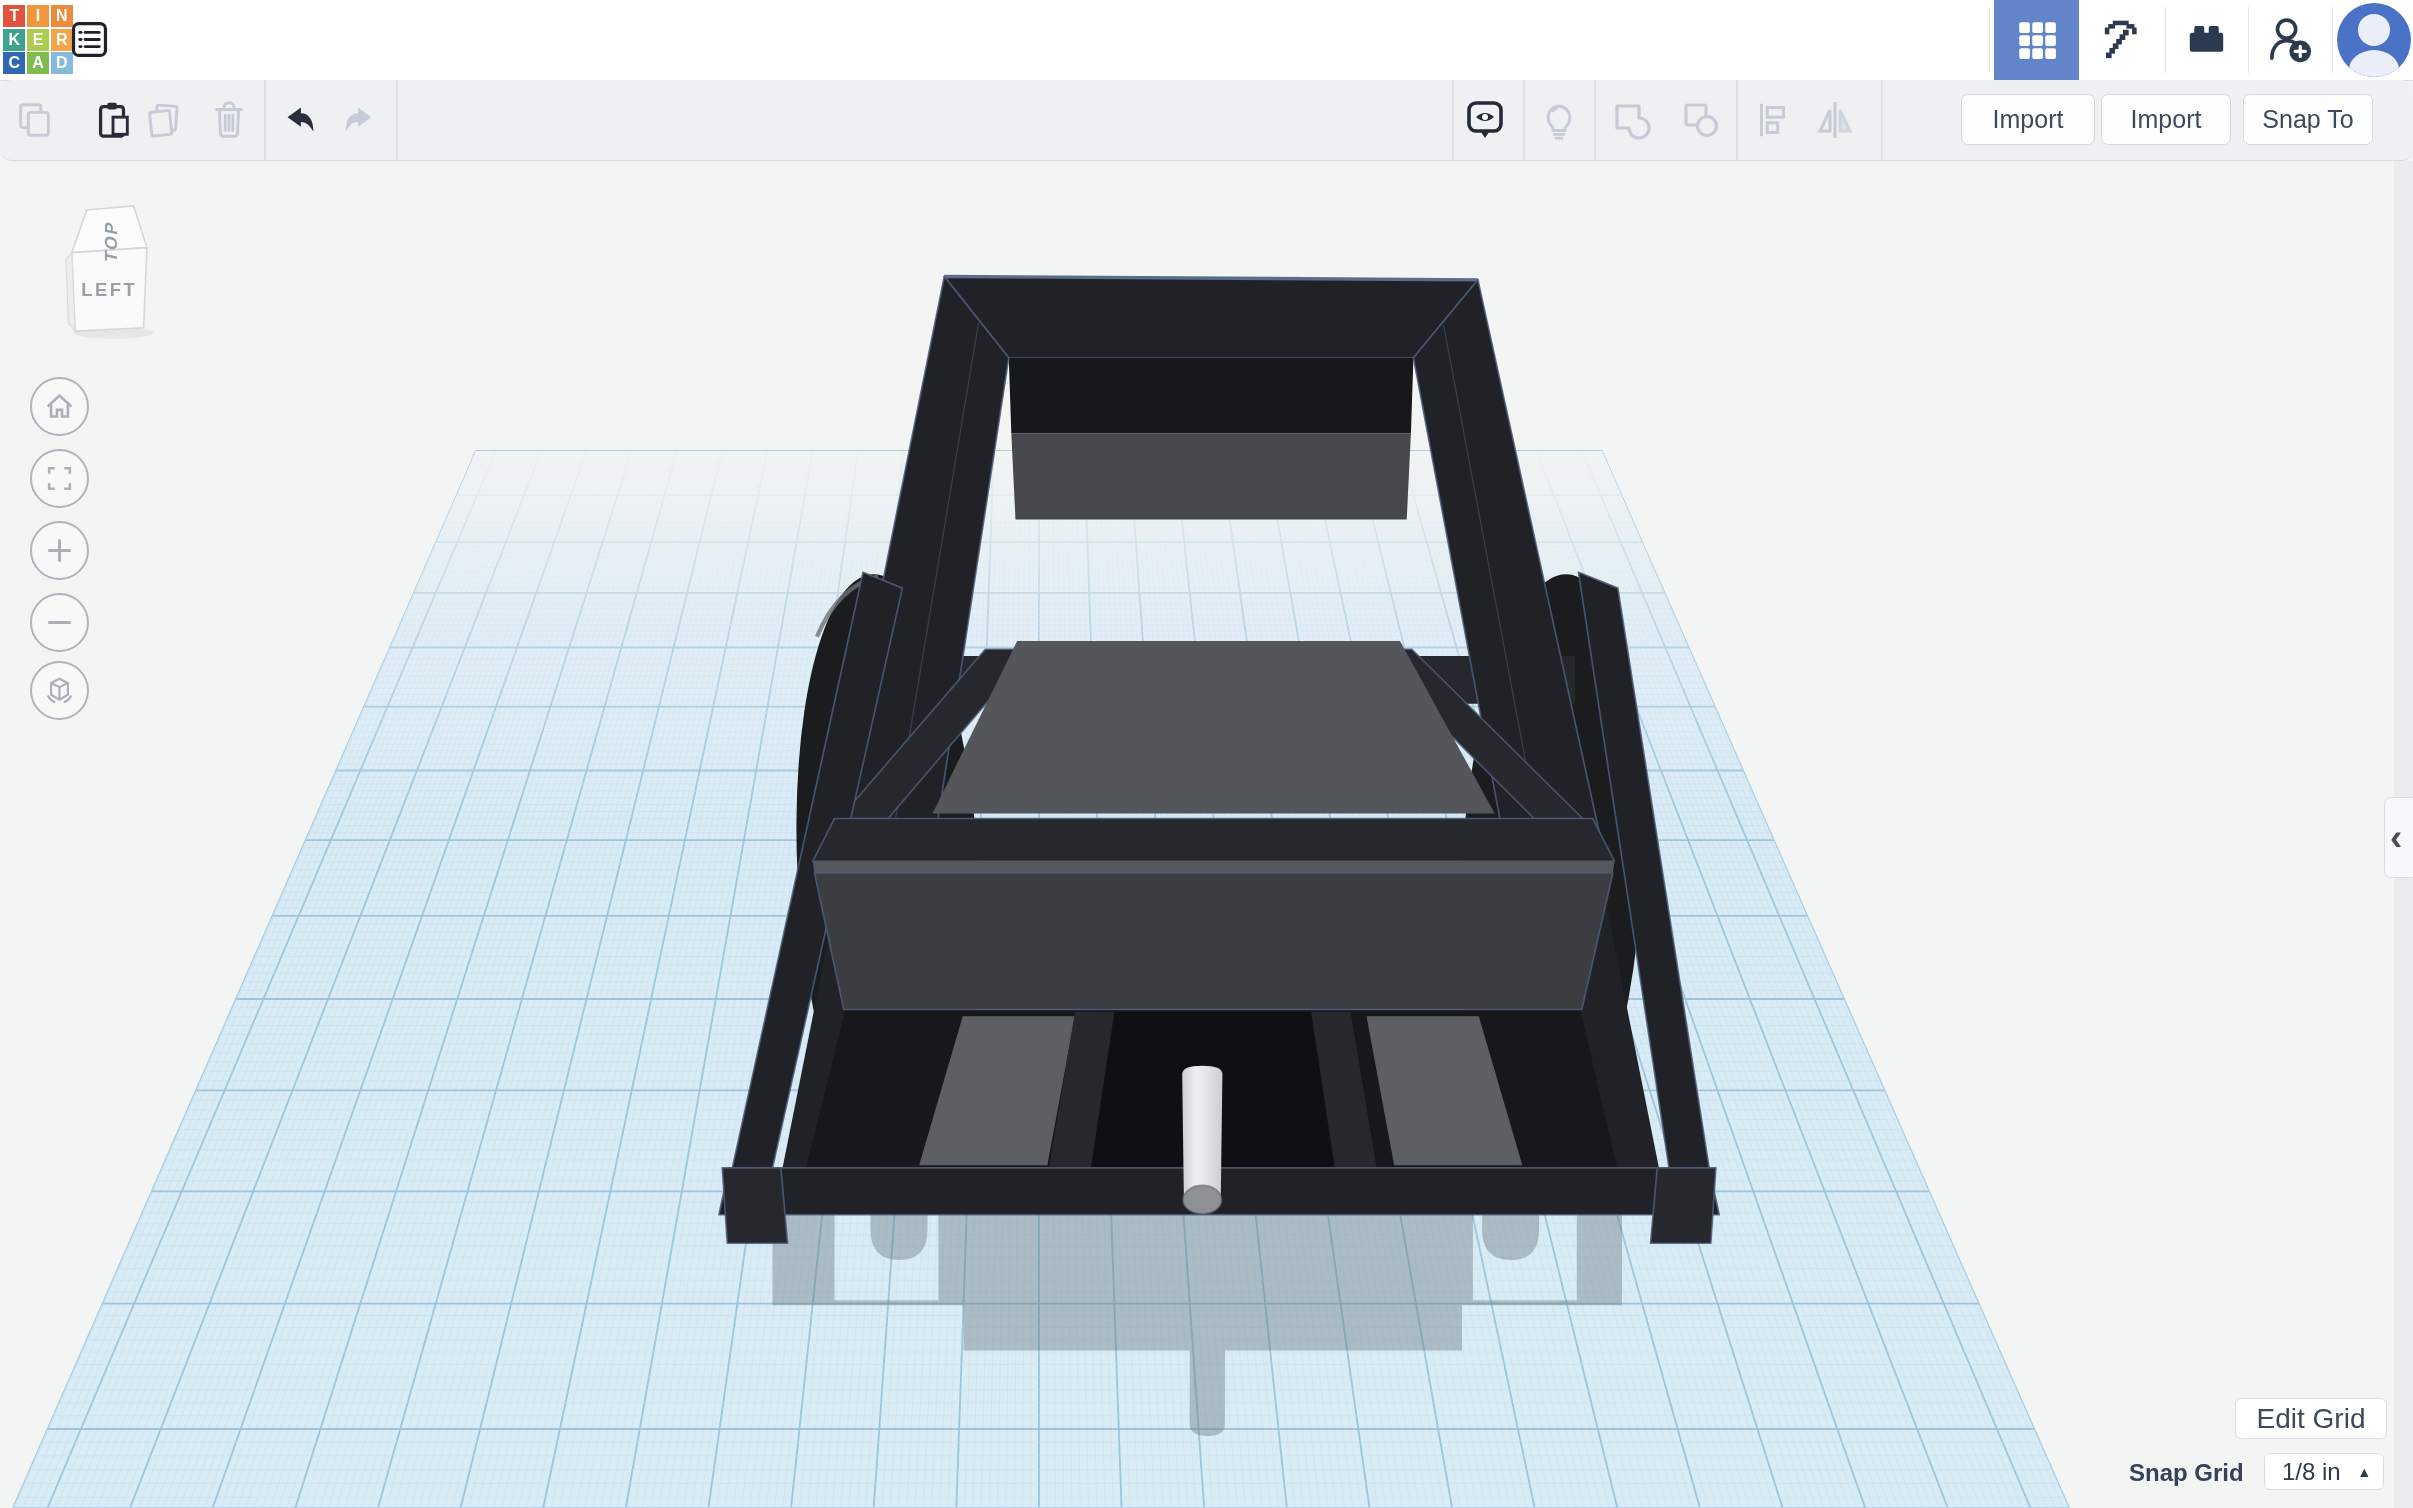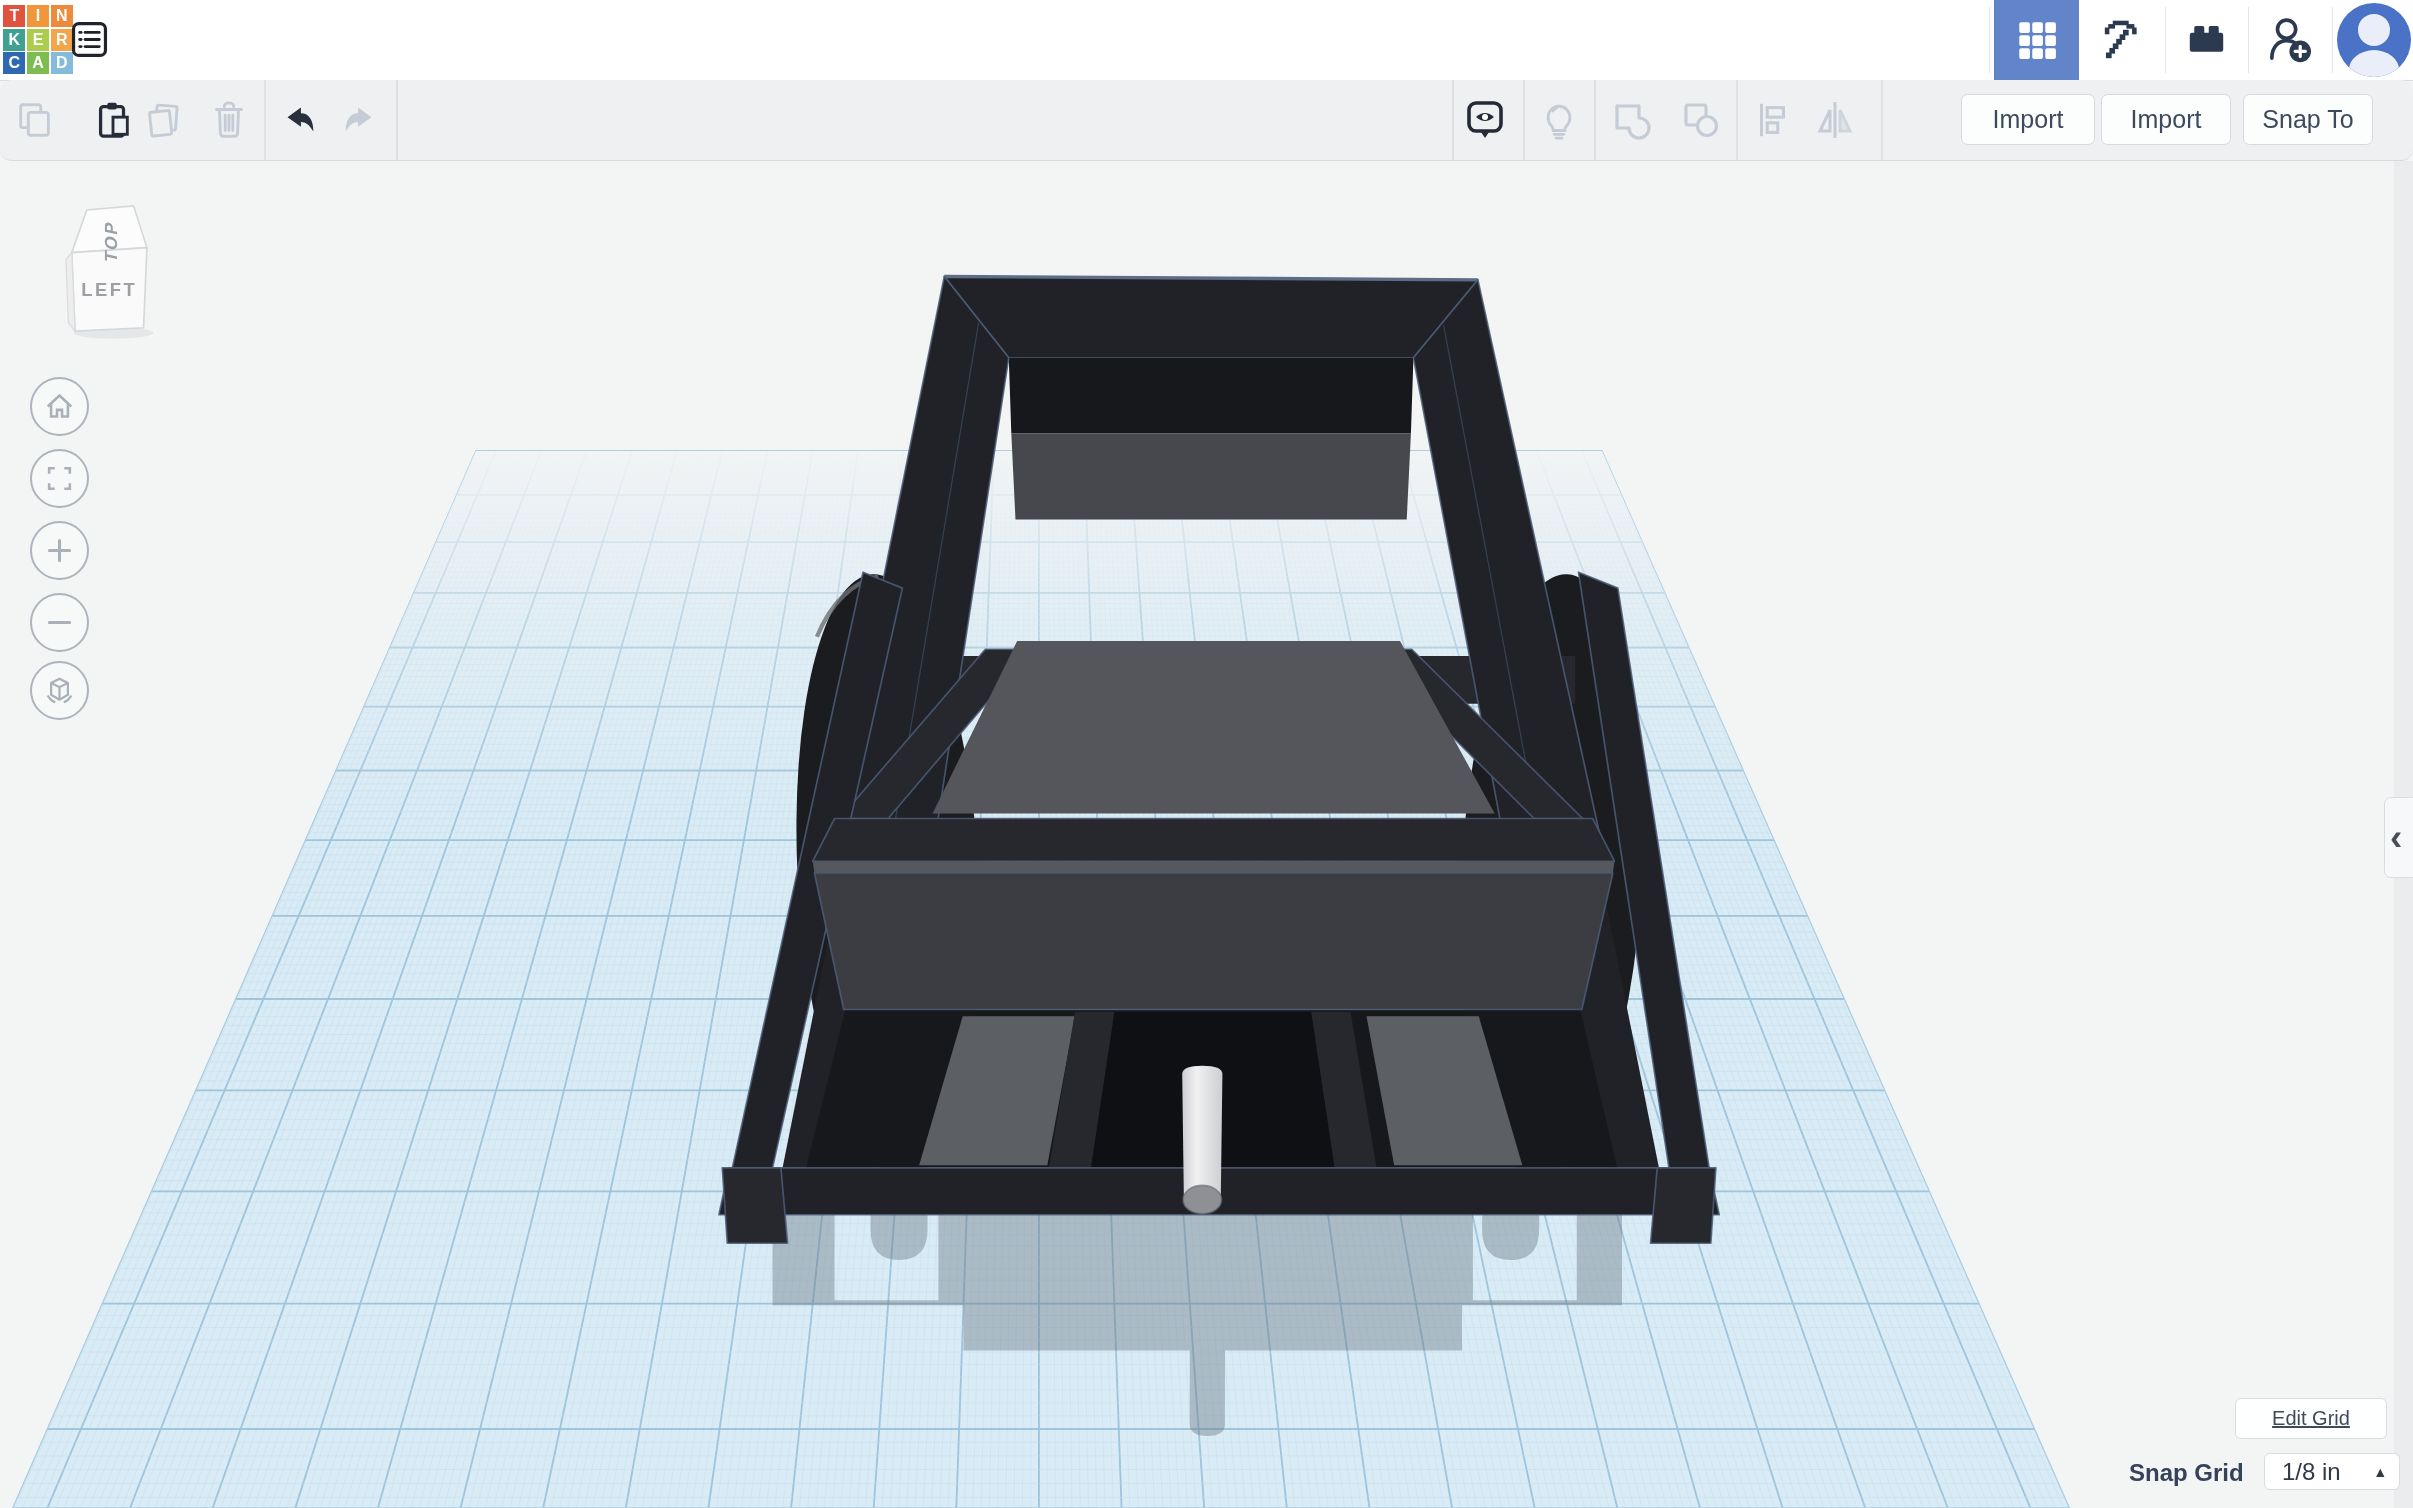--- a/index.html
+++ b/index.html
@@ -35,25 +35,25 @@
   #viewport{position:absolute;left:0;top:0;width:2413px;height:1508px;z-index:1;}
   #viewcube{position:absolute;left:40px;top:189px;z-index:20;cursor:pointer;}
   .navbtn{position:absolute;left:30px;width:55px;height:55px;border:2.5px solid #adb4bc;
     border-radius:50%;background:rgba(250,251,251,.55);z-index:20;display:flex;
     align-items:center;justify-content:center;cursor:pointer;}
   #rightstrip{position:absolute;left:2394px;top:161px;width:19px;height:1348px;background:#eaecee;z-index:5;}
   #panel-handle{position:absolute;left:2384px;top:797px;width:35px;height:81px;background:#f7f8f9;
     border:1.7px solid #d9dde2;border-radius:6.7px;z-index:21;display:flex;align-items:center;
     padding-left:5px;box-sizing:border-box;color:#4a4f55;font-size:37px;font-weight:700;cursor:pointer;}
   #edit-grid{position:absolute;left:2235px;top:1398px;width:150px;height:39px;background:rgba(255,255,255,.92);
-    border:0.8px solid #d9dce1;border-radius:5.9px;color:#3e4a5a;font-size:20px;display:flex;
-    align-items:center;justify-content:center;z-index:20;cursor:pointer;text-decoration:underline;}
+    border:0.8px solid #d9dce1;border-radius:5.9px;color:#3e4a5a;font-size:28px;display:flex;
+    align-items:center;justify-content:center;z-index:20;cursor:pointer;}
   #snap-label{position:absolute;left:2129px;top:1459px;width:126px;text-align:left;
     font-size:24px;color:#36425a;z-index:20;font-weight:bold;}
-  #snap-dd{position:absolute;left:2264px;top:1453px;width:136px;height:37px;background:#ffffff;
+  #snap-dd{position:absolute;left:2264px;top:1453px;width:120px;height:37px;background:#ffffff;
     border:0.8px solid #d8dbe0;border-radius:5.9px;z-index:20;display:flex;align-items:center;
     justify-content:space-between;padding:0 11.7px 0 17px;box-sizing:border-box;cursor:pointer;
     color:#2f3a4a;font-size:24px;}
   #snap-dd .caret{font-size:14.2px;color:#2f3a4a;}
   svg text{font-family:"Liberation Sans",sans-serif;}
 </style>
 </head>
 <body>
 
 <svg id="viewport" viewBox="0 0 2880 1800">

